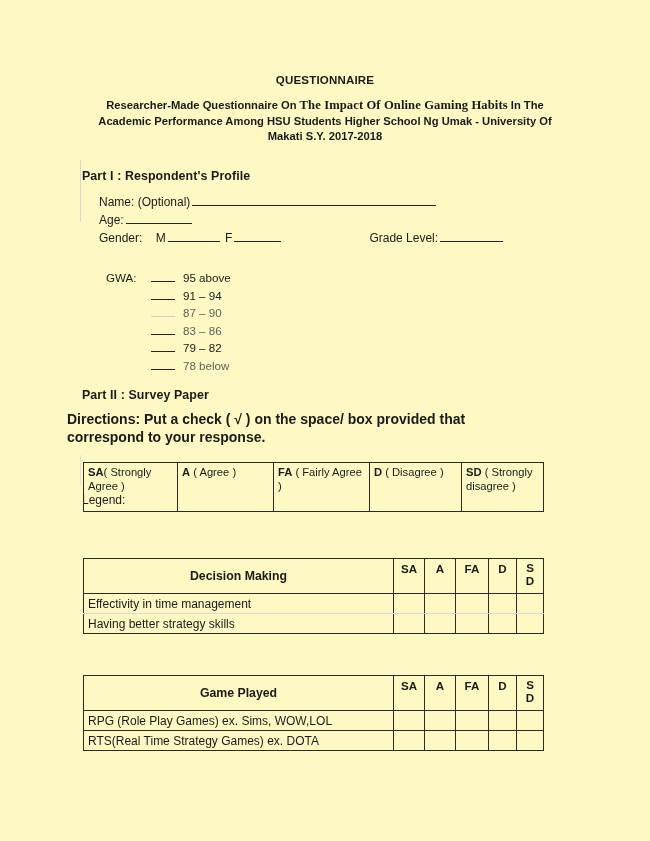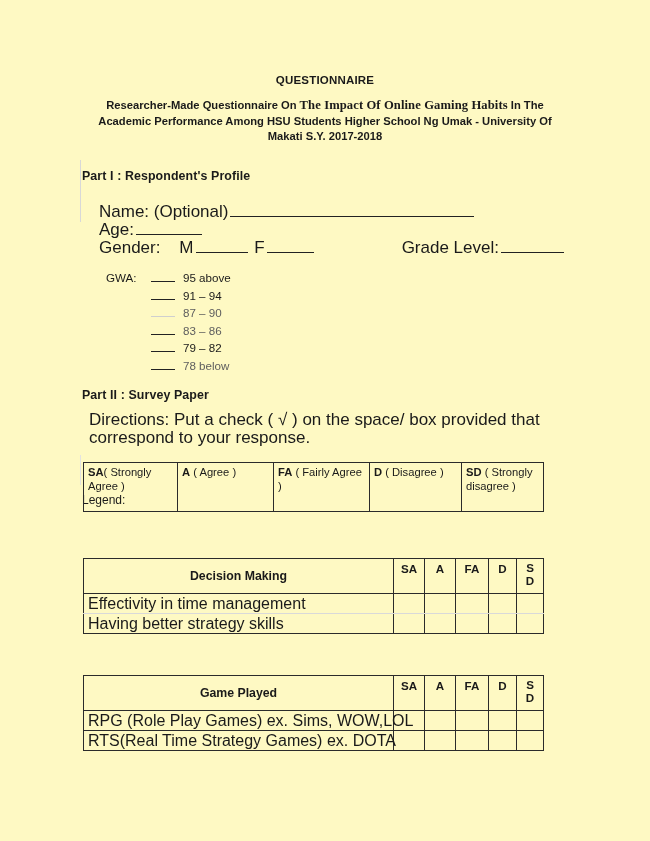--- a/index.html
+++ b/index.html
@@ -74,23 +74,23 @@
     font-size: 12.4px;
     font-weight: bold;
     letter-spacing: .1px;
   }
   #part1-head { top: 169px; left: 82px; }
   #part2-head { top: 388px; left: 82px; }
 
   
   .profile {
     position: absolute;
-    top: 203px;
+    top: 193px;
     left: 99px;
-    font-size: 17px;
+    font-size: 12px;
     line-height: 18px;
   }
   .fld-row { white-space: nowrap; }
   .ul {
     display: inline-block;
     border-bottom: 1.1px solid #222;
     vertical-align: baseline;
     height: 12px;
     margin: 0 2px;
   }
@@ -126,24 +126,25 @@
     height: 11px;
     margin-right: 8px;
   }
   .gwa-blank.faded { border-bottom-color: #cfcfcf; }
   .semi-faded-txt { color: #5e5e5e; }
 
   
   .directions {
     position: absolute;
     top: 411px;
-    left: 89px;
+    left: 67px;
     width: 468px;
-    font-size: 17px;
+    font-size: 14px;
     line-height: 17.5px;
+    font-weight: bold;
   }
   .legend-label {
     position: absolute;
     top: 458px;
     left: 82px;
     font-size: 12px;
     margin-top: 35px;
   }
 
   
@@ -179,21 +180,21 @@
     vertical-align: middle;
   }
   .survey-table th.scale-head {
     text-align: center;
     font-weight: bold;
     font-size: 11.6px;
     vertical-align: top;
     padding-top: 3px;
   }
   .survey-table td.item-cell {
-    font-size: 16px;
+    font-size: 12px;
     height: 15px;
     padding-top: 1px;
     padding-bottom: 1px;
     vertical-align: middle;
     white-space: nowrap;
   }
   .survey-table td.box-cell { height: 15px; }
   .survey-table tr.soft-sep td { border-bottom-color: #d9d9d9; }
   .sd-stack { display: block; line-height: 12.5px; }
 </style>

